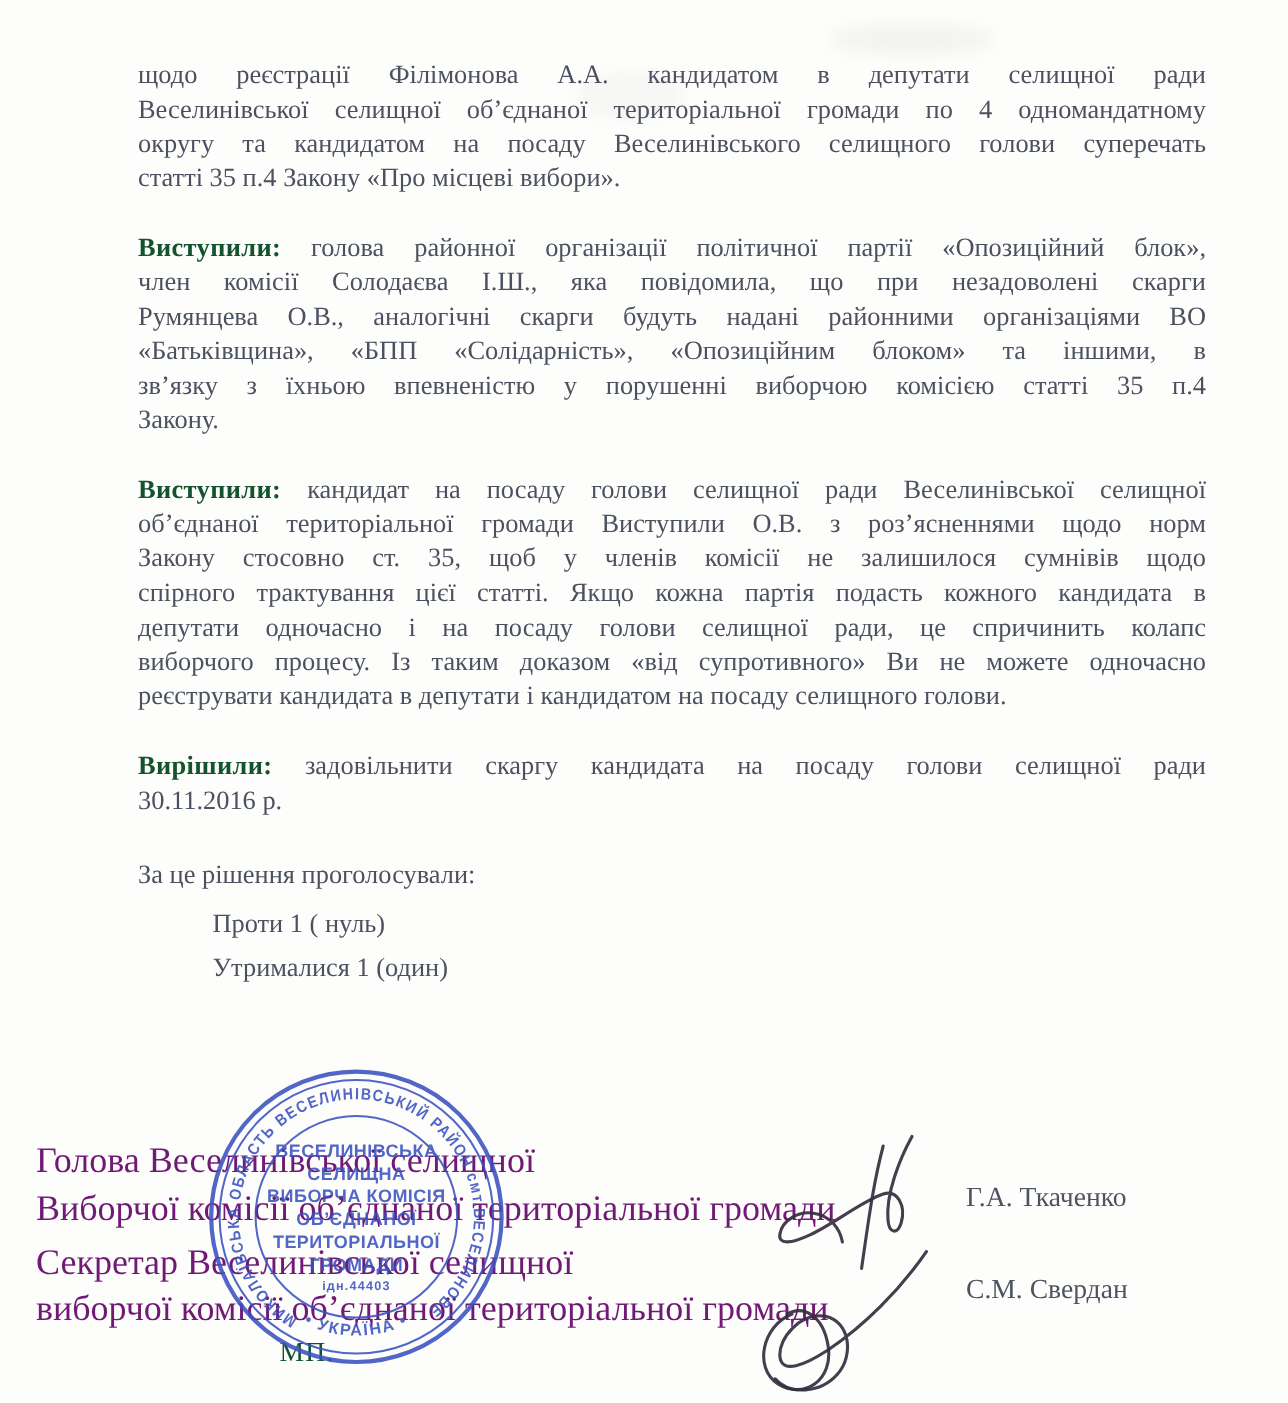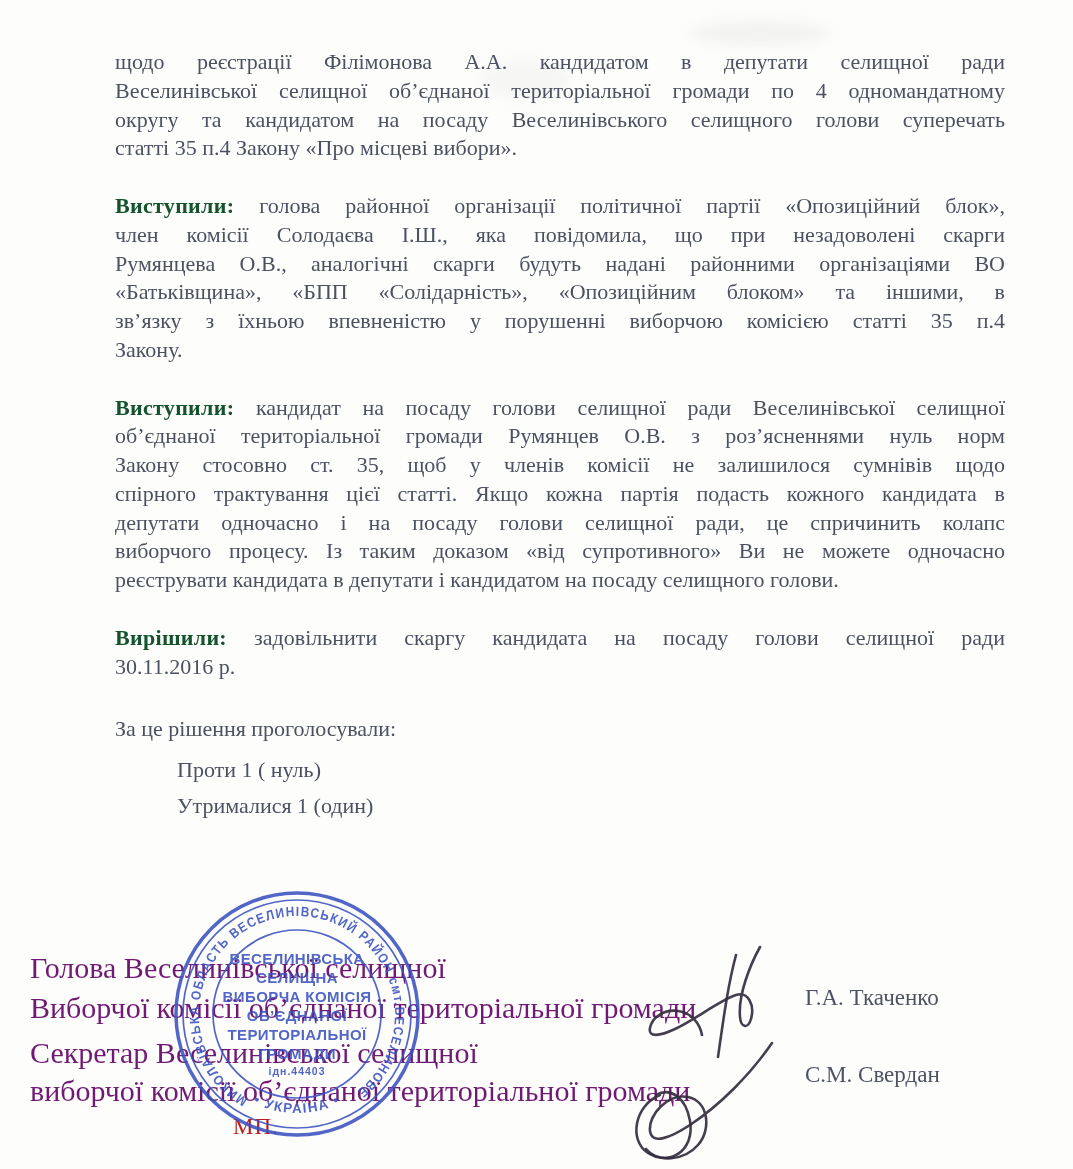--- a/index.html
+++ b/index.html
@@ -31,21 +31,21 @@
   .vote-header{line-height:30px;margin-bottom:8px;}
   .vote-item{margin-left:62px;line-height:36px;}
 
   .sig-block-line{
     position:absolute;left:30px;font-size:30px;color:#701a75;white-space:nowrap;
   }
   .name{
     position:absolute;left:805px;font-size:23px;color:#4d5362;white-space:nowrap;
   }
   .seal-mark{
-    position:absolute;left:233px;top:1114px;font-size:23px;letter-spacing:1px;color:#b91c1c;
+    position:absolute;left:233px;top:1114px;font-size:23px;letter-spacing:1px;color:#14532d;
   }
 
   .stamp-svg{position:absolute;left:169px;top:886px;opacity:.88;pointer-events:none;}
   .stamp-svg circle{fill:none;stroke:#3b52c0;}
   .stamp-center{
     font-family:"Liberation Sans", sans-serif;font-weight:bold;
     fill:#3b52c0;font-size:15px;letter-spacing:.4px;text-anchor:middle;
   }
   .stamp-code{
     font-family:"Liberation Sans", sans-serif;font-weight:bold;
@@ -75,21 +75,21 @@
       <div class="par">
         <div class="line"><b>Виступили:</b> голова районної організації політичної партії «Опозиційний блок»,</div>
         <div class="line">член комісії Солодаєва І.Ш., яка повідомила, що при незадоволені скарги</div>
         <div class="line">Румянцева О.В., аналогічні скарги будуть надані районними організаціями ВО</div>
         <div class="line">«Батьківщина», «БПП «Солідарність», «Опозиційним блоком» та іншими, в</div>
         <div class="line">зв’язку з їхньою впевненістю у порушенні виборчою комісією статті 35 п.4</div>
         <div class="line last">Закону.</div>
       </div>
       <div class="par">
         <div class="line"><b>Виступили:</b> кандидат на посаду голови селищної ради Веселинівської селищної</div>
-        <div class="line">об’єднаної територіальної громади Румянцев О.В. з роз’ясненнями нуль норм</div>
+        <div class="line">об’єднаної територіальної громади Виступили О.В. з роз’ясненнями щодо норм</div>
         <div class="line">Закону стосовно ст. 35, щоб у членів комісії не залишилося сумнівів щодо</div>
         <div class="line">спірного трактування цієї статті. Якщо кожна партія подасть кожного кандидата в</div>
         <div class="line">депутати одночасно і на посаду голови селищної ради, це спричинить колапс</div>
         <div class="line">виборчого процесу. Із таким доказом «від супротивного» Ви не можете одночасно</div>
         <div class="line last">реєструвати кандидата в депутати і кандидатом на посаду селищного голови.</div>
       </div>
       <div class="par">
         <div class="line"><b>Вирішили:</b>  задовільнити скаргу кандидата на посаду голови селищної ради</div>
         <div class="line last">30.11.2016 р.</div>
       </div>

